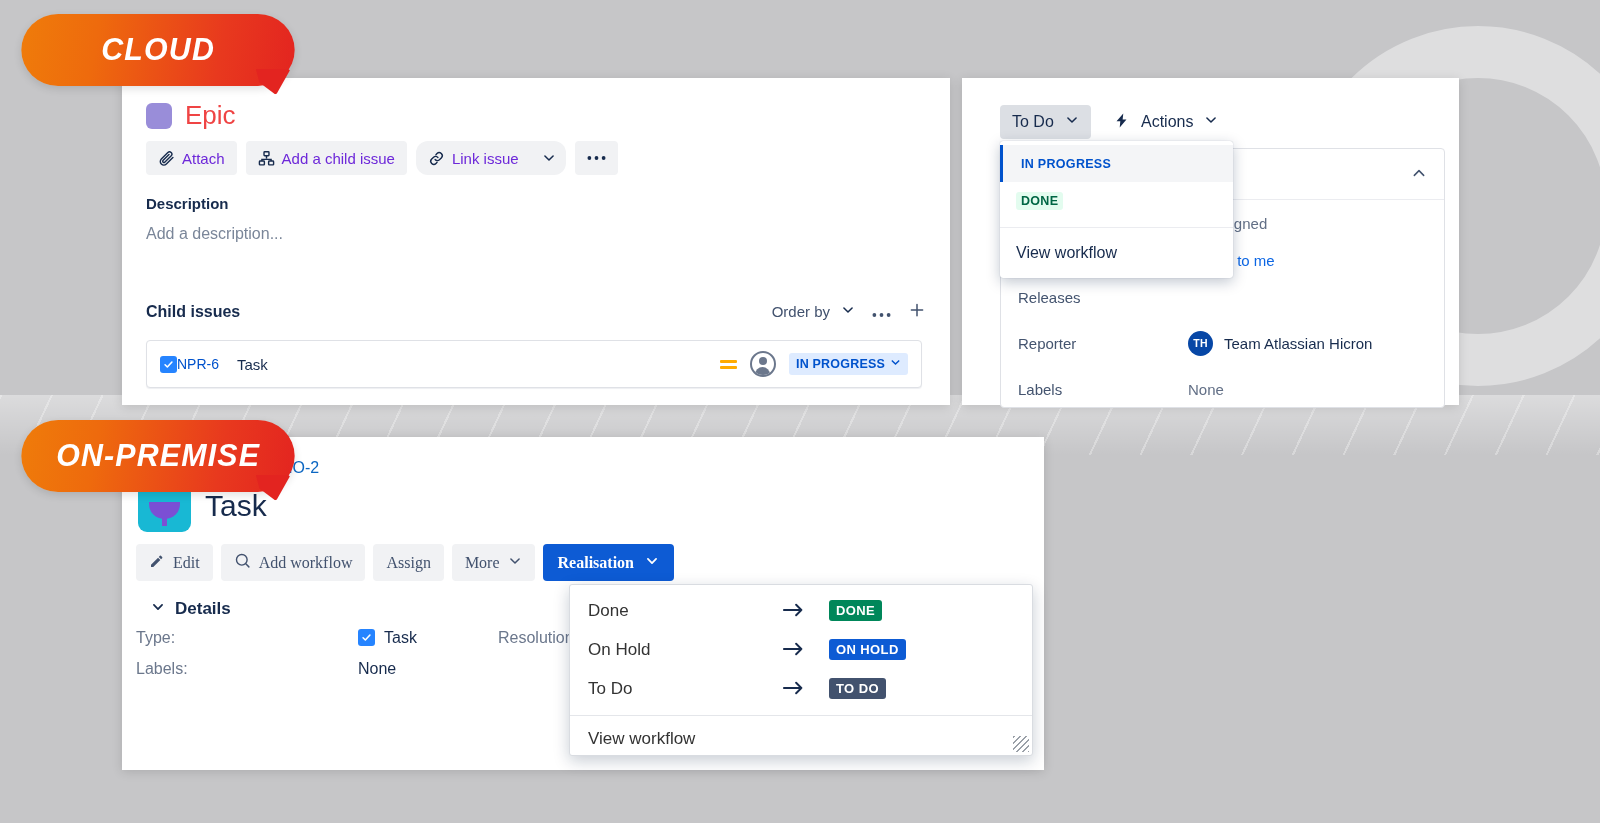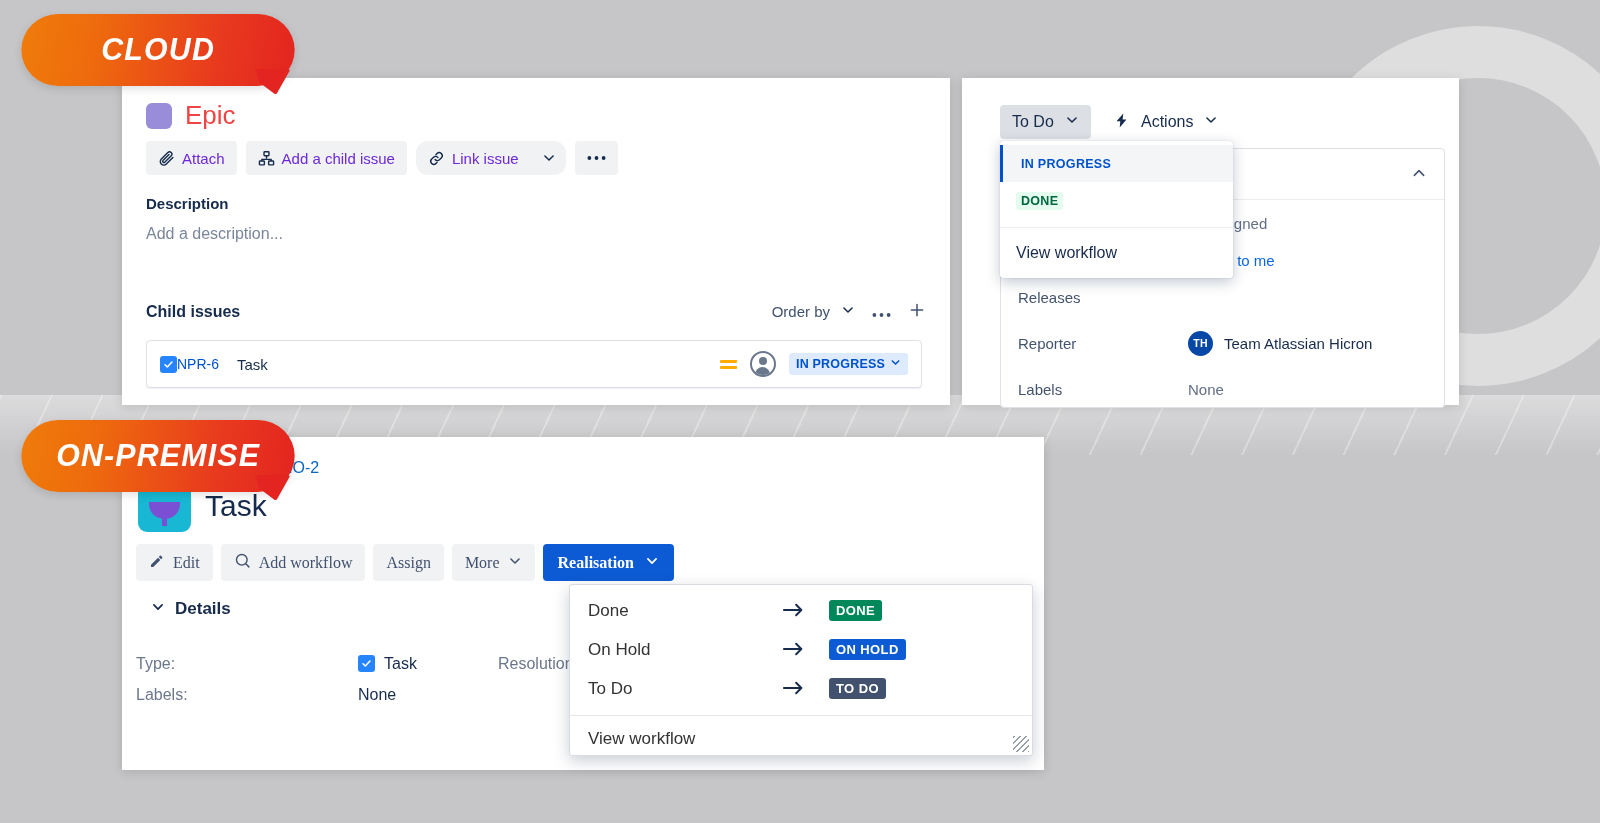--- a/index.html
+++ b/index.html
@@ -323,21 +323,21 @@
     padding: 0 15px; gap: 11px;
   }
 
   #op-details-head {
     position: absolute; left: 29px; top: 162px;
     display: flex; align-items: center; gap: 10px;
     font-size: 17px; font-weight: 700; color: #172b4d;
     cursor: pointer;
   }
   #op-details-grid {
-    position: absolute; left: 14px; top: 211px;
+    position: absolute; left: 14px; top: 185px;
     width: 700px;
     font-size: 16px;
   }
   .op-line { display: flex; align-items: center; height: 31px; }
   .op-lbl  { width: 222px; color: #6b778c; flex: none; }
   .op-val  { color: #172b4d; display: flex; align-items: center; gap: 9px; width: 140px; flex: none; }
   .op-lbl2 { color: #6b778c; }
 
   
   #workflow-menu {

